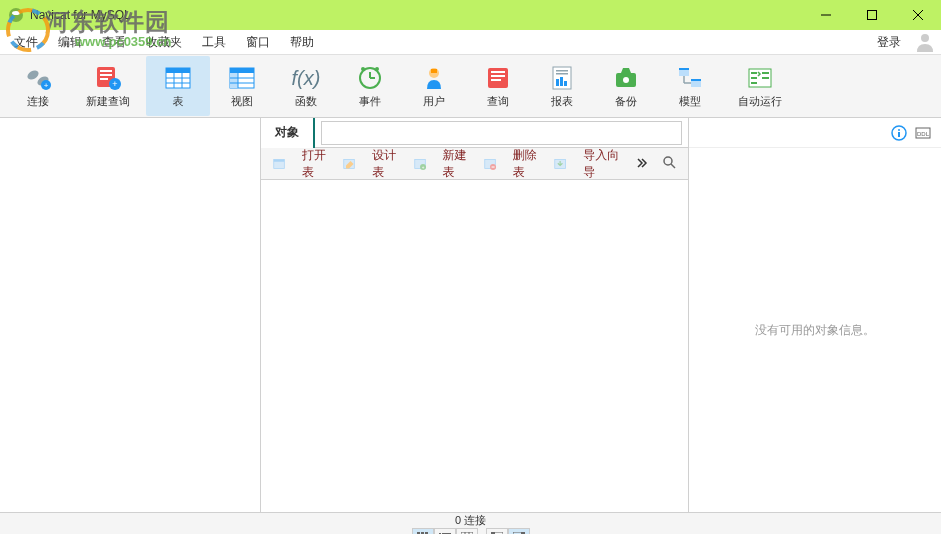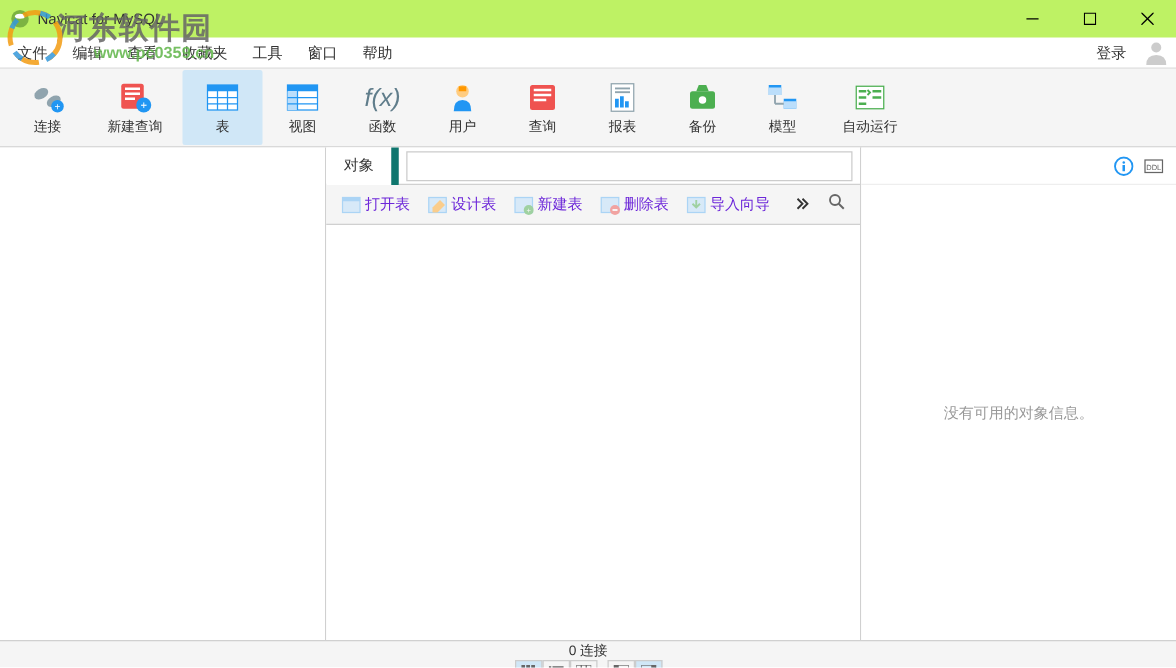--- a/index.html
+++ b/index.html
@@ -23,26 +23,26 @@
 .tool-btn.active { background: #d0e7f7; }
 .tool-icon { width: 32px; height: 28px; display: flex; align-items: center; justify-content: center; margin-bottom: 2px; }
 .tool-label { font-size: 11px; color: #333; }
 
 .main { display: flex; height: 394px; }
 .left-panel { width: 261px; background: #fff; border-right: 1px solid #d0d0d0; }
 .center-panel { flex: 1; display: flex; flex-direction: column; border-right: 1px solid #d0d0d0; }
 .right-panel { width: 252px; background: #fff; display: flex; flex-direction: column; }
 
 .tab-row { height: 30px; display: flex; align-items: center; border-bottom: 1px solid #d0d0d0; background: #fff; }
-.tab { padding: 0 14px; height: 30px; display: flex; align-items: center; font-size: 12px; color: #333; border-right: 6px solid #0f766e; background: #f5f5f5; }
+.tab { padding: 0 14px; height: 30px; display: flex; align-items: center; font-size: 12px; color: #333; border-right: 2px solid #0f766e; background: #f5f5f5; font-weight: bold; }
 .tab.active { background: #fff; }
 .tab-input { flex: 1; height: 24px; margin: 3px 6px; border: 1px solid #ccc; padding: 0 6px; font-size: 12px; }
 
 .sub-toolbar { height: 32px; background: #f5f5f5; border-bottom: 1px solid #d0d0d0; display: flex; align-items: center; padding: 0 6px; gap: 2px; }
-.sub-btn { display: flex; align-items: center; padding: 3px 6px; font-size: 12px; color: #6d28d9; cursor: pointer; gap: 3px; }
+.sub-btn { display: flex; align-items: center; padding: 3px 6px; font-size: 12px; color: #7f1d1d; cursor: pointer; gap: 17px; }
 .sub-btn .si { width: 16px; height: 16px; opacity: 0.5; }
 .sub-spacer { flex: 1; }
 .sub-more { padding: 3px 6px; cursor: pointer; color: #333; font-size: 14px; }
 .sub-search { padding: 3px 6px; cursor: pointer; }
 
 .content-area { flex: 1; background: #fff; }
 
 .right-header { height: 30px; display: flex; align-items: center; justify-content: flex-end; padding: 0 10px; gap: 8px; border-bottom: 1px solid #eee; }
 .right-content { flex: 1; display: flex; align-items: center; justify-content: center; font-size: 12px; color: #999; text-align: right; }
 
@@ -168,20 +168,32 @@
     <div class="tool-icon">
       <svg width="30" height="26" viewBox="0 0 30 26">
           <text x="15" y="20" font-size="20" font-style="italic" fill="#607d8b" text-anchor="middle" font-family="serif">f(x)</text>
         </svg>
     </div>
     <span class="tool-label">函数</span>
   </div>
   <div class="tool-btn">
     <div class="tool-icon">
       <svg width="30" height="26" viewBox="0 0 30 26">
+          <circle cx="15" cy="13" r="10" fill="none" stroke="#4caf50" stroke-width="2"></circle>
+          <line x1="15" y1="13" x2="15" y2="7" stroke="#4caf50" stroke-width="2"></line>
+          <line x1="15" y1="13" x2="20" y2="13" stroke="#4caf50" stroke-width="2"></line>
+          <circle cx="8" cy="4" r="2" fill="#4caf50"></circle>
+          <circle cx="22" cy="4" r="2" fill="#4caf50"></circle>
+        </svg>
+    </div>
+    <span class="tool-label">事件</span>
+  </div>
+  <div class="tool-btn">
+    <div class="tool-icon">
+      <svg width="30" height="26" viewBox="0 0 30 26">
           <circle cx="15" cy="8" r="5" fill="#ffcc80"></circle>
           <rect x="12" y="4" width="6" height="4" fill="#ff9800"></rect>
           <path d="M8 24 Q8 15 15 15 Q22 15 22 24 Z" fill="#2196f3"></path>
         </svg>
     </div>
     <span class="tool-label">用户</span>
   </div>
   <div class="tool-btn">
     <div class="tool-icon">
       <svg width="30" height="26" viewBox="0 0 30 26">

